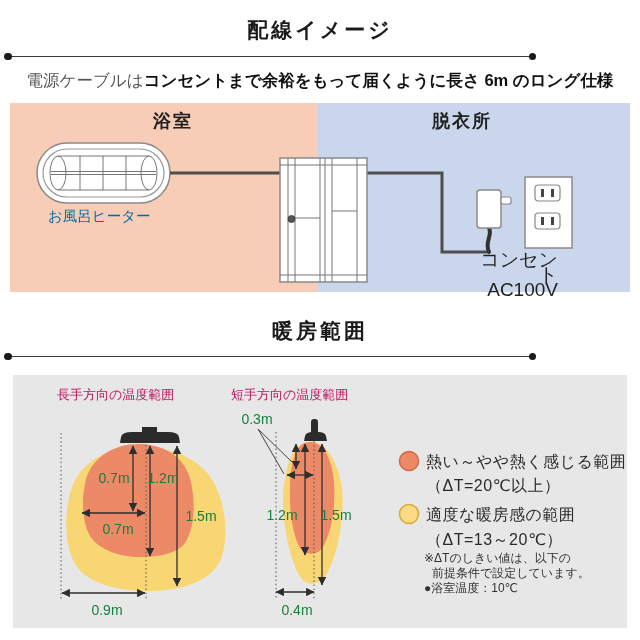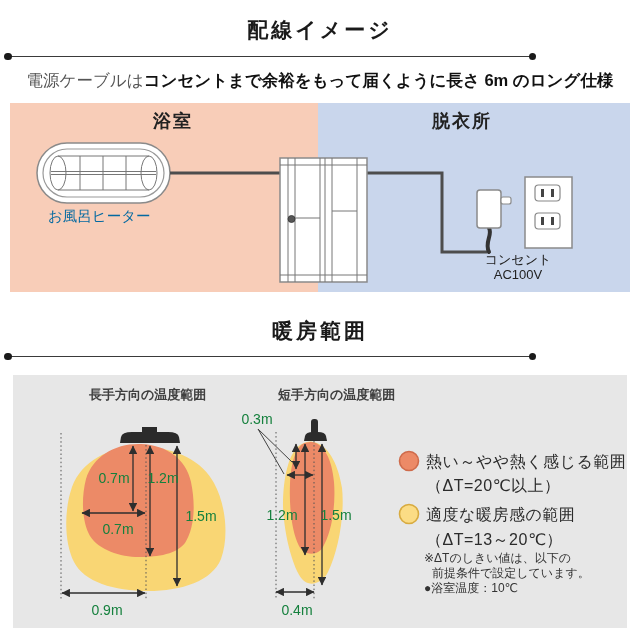--- a/index.html
+++ b/index.html
@@ -17,25 +17,25 @@
   .lead b{color:#111;}
   .wiring{position:absolute;left:10px;top:103px;width:620px;height:189px;}
   .room{position:absolute;top:0;height:189px;}
   .bath{left:0;width:308px;background:#f8cdb8;}
   .dress{left:308px;width:312px;background:#c9d6ec;}
   .room-label{position:absolute;font-size:18px;font-weight:bold;color:#222;letter-spacing:2px;}
   .bath-label{left:123px;top:6px;width:80px;text-align:center;}
   .dress-label{left:402px;top:6px;width:100px;text-align:center;}
   .wsvg{position:absolute;left:0;top:0;}
   .heater-label{position:absolute;left:38px;top:104px;width:130px;font-size:14.5px;color:#0369a1;}
-  .outlet-label{position:absolute;left:468px;top:149px;width:80px;text-align:center;
-    font-size:13px;color:#222;line-height:15px;}
+  .outlet-label{position:absolute;left:468px;top:149px;width:80px;text-align:right;
+    font-size:19px;color:#222;line-height:15px;}
   .heat-panel{position:absolute;left:13px;top:375px;width:614px;height:253px;background:#e7e7e7;}
-  .chart-title{position:absolute;top:11px;font-size:13px;font-weight:bold;color:#404040;margin-left:32px;}
-  .ct-left{left:44px;} .ct-right{left:233px;}
+  .chart-title{position:absolute;top:11px;font-size:13px;font-weight:normal;color:#be185d;}
+  .ct-left{left:44px;} .ct-right{left:218px;}
   .chart-svg{position:absolute;}
   .svg-left{left:27px;top:40px;}
   .svg-right{left:222px;top:30px;}
   .meas{position:absolute;width:44px;text-align:center;font-size:14px;color:#15803d;}
   .legend-swatch{position:absolute;}
   .legend-text{position:absolute;font-size:16px;color:#2b2b2b;letter-spacing:0.5px;}
   .legend-note{position:absolute;font-size:12px;color:#333;line-height:14.5px;}
   .arrow-line{stroke:#2e2e2e;stroke-width:1.3;}
   .dotted{stroke:#555;stroke-width:1;stroke-dasharray:1.5 2.6;}
   .outline{stroke:#8a8a8a;fill:#ffffff;}

